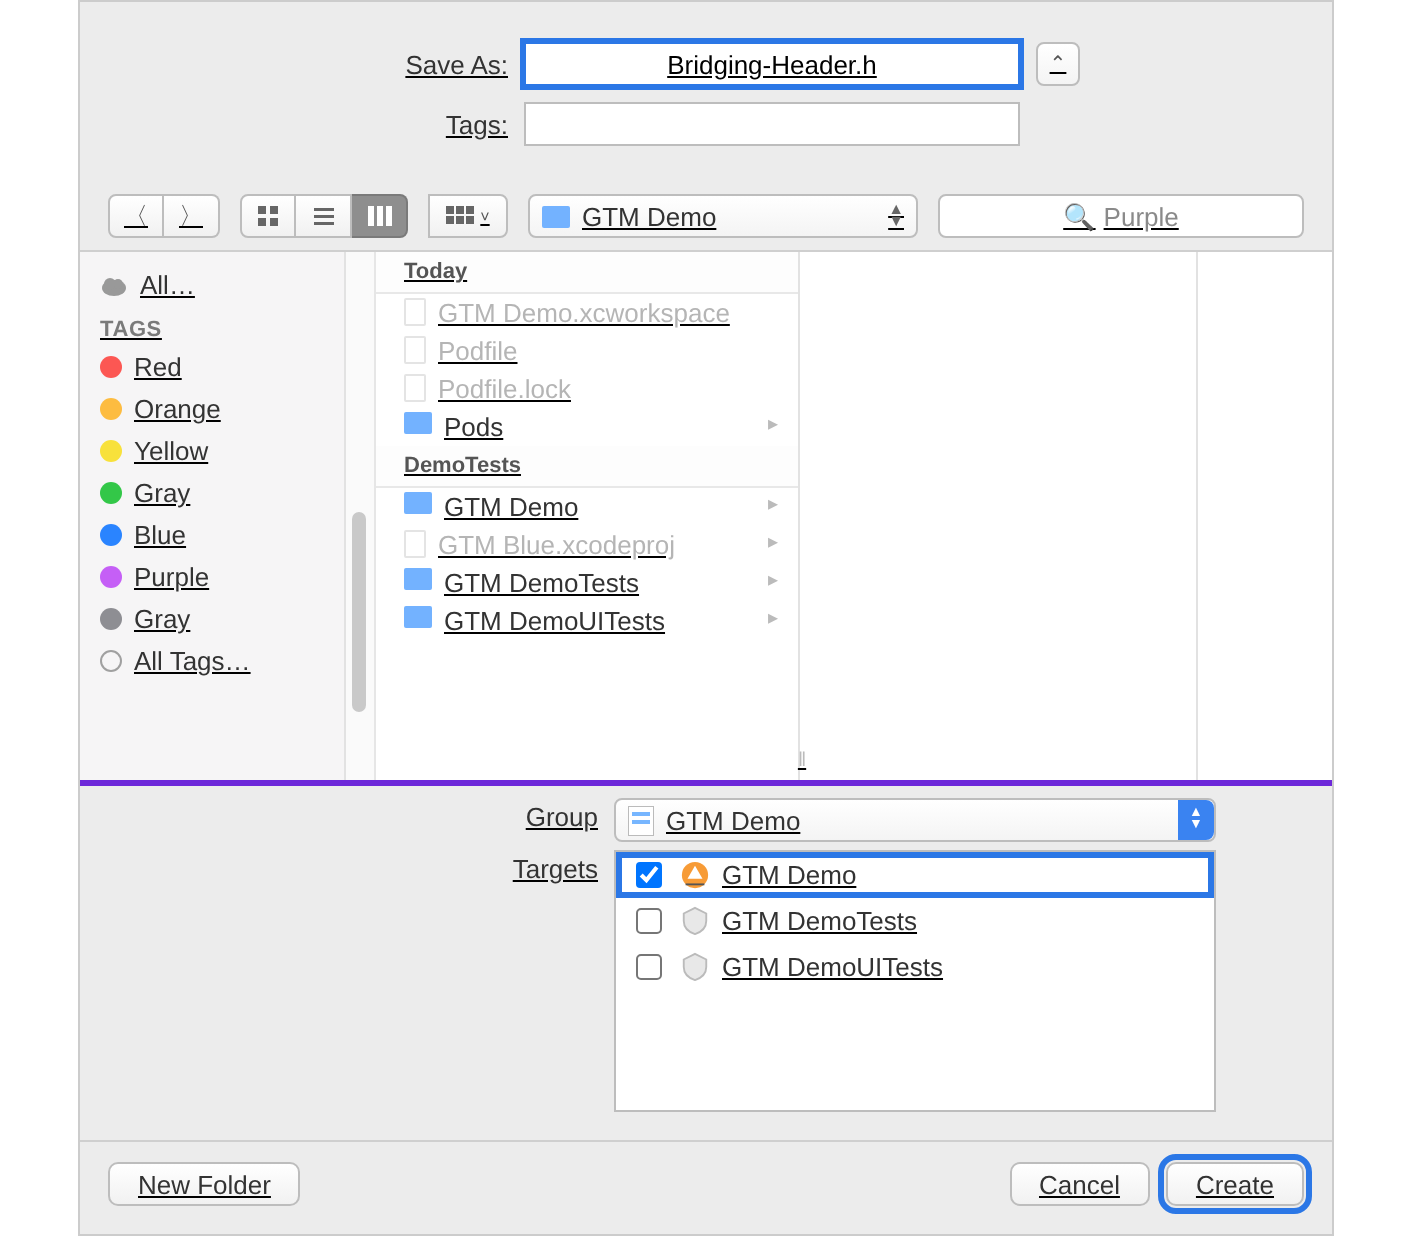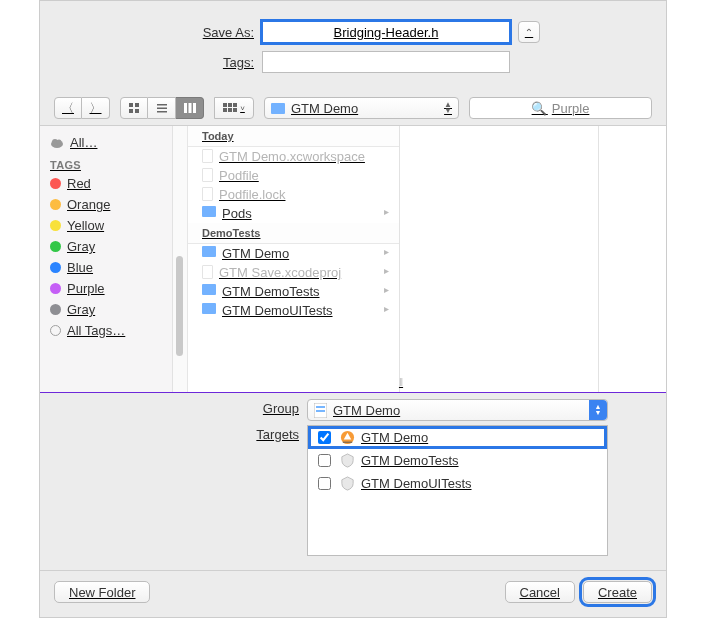--- a/index.html
+++ b/index.html
@@ -16,21 +16,21 @@
   .navseg { display: flex; }
   .seg { display: flex; }
   .segbtn { height: 22px; min-width: 28px; border: 1px solid #bdbdbd; background: linear-gradient(#fff,#f1f1f1); display: flex; align-items: center; justify-content: center; font-size: 12px; color: #555; }
   .segbtn:first-child { border-radius: 4px 0 0 4px; }
   .segbtn:last-child { border-radius: 0 4px 4px 0; }
   .segbtn + .segbtn { border-left: none; }
   .segbtn.active { background: #8e8e8e; color: #fff; border-color: #7a7a7a; }
   .pathctl { flex: 0 0 195px; height: 22px; border: 1px solid #bdbdbd; border-radius: 4px; background: linear-gradient(#fff,#f4f4f4); display: flex; align-items: center; padding: 0 6px; font-size: 13px; color: #333; gap: 6px; position: relative; }
   .pathctl .updown { margin-left: auto; font-size: 8px; color: #666; display: flex; flex-direction: column; line-height: 6px; }
   .searchfield { flex: 1; height: 22px; border: 1px solid #bdbdbd; border-radius: 4px; background: #fff; display: flex; align-items: center; justify-content: center; color: #8a8a8a; font-size: 13px; gap: 4px; }
-  .browser { display: flex; flex: 1; min-height: 0; background: #fff; border-bottom: 1px solid #6d28d9; }
+  .browser { display: flex; flex: 1; min-height: 0; background: #fff; border-bottom: 3px solid #6d28d9; }
   .sidebar { width: 133px; background: #f6f5f6; border-right: 1px solid #e2e2e2; padding-top: 6px; }
   .side-item { display: flex; align-items: center; gap: 6px; padding: 3px 10px; font-size: 13px; color: #333; }
   .side-head { font-size: 11px; color: #7a7a7a; font-weight: 600; padding: 6px 10px 2px; text-transform: uppercase; letter-spacing: .3px; }
   .dot { width: 11px; height: 11px; border-radius: 50%; flex-shrink: 0; }
   .dot.outline { border: 1.5px solid #a0a0a0; background: transparent; }
   .col1-wrap { display: flex; }
   .scrollgutter { width: 15px; background: #fafafa; border-right: 1px solid #e6e6e6; position: relative; }
   .scroll-thumb { position: absolute; left: 3px; width: 7px; height: 100px; top: 130px; background: #c9c9c9; border-radius: 4px; }
   .col1 { width: 212px; border-right: 1px solid #e2e2e2; display: flex; flex-direction: column; overflow: hidden; }
   .group-head { font-size: 11px; font-weight: 600; color: #555; padding: 4px 14px; border-bottom: 1px solid #e8e8e8; background: #fdfdfd; }
@@ -209,21 +209,21 @@
           </div>
 
         <div class="group-head">DemoTests</div>
         <div class="file-row">
             <span class="folder-icon"></span>
             <span>GTM Demo</span>
             <span class="arrow">▸</span>
           </div>
         <div class="file-row dim">
             <span class="file-icon dim"></span>
-            <span>GTM Save.xcodeproj</span>
+            <span>GTM Blue.xcodeproj</span>
             <span class="arrow">▸</span>
           </div>
         <div class="file-row">
             <span class="folder-icon"></span>
             <span>GTM DemoTests</span>
             <span class="arrow">▸</span>
           </div>
         <div class="file-row">
             <span class="folder-icon"></span>
             <span>GTM DemoUITests</span>

